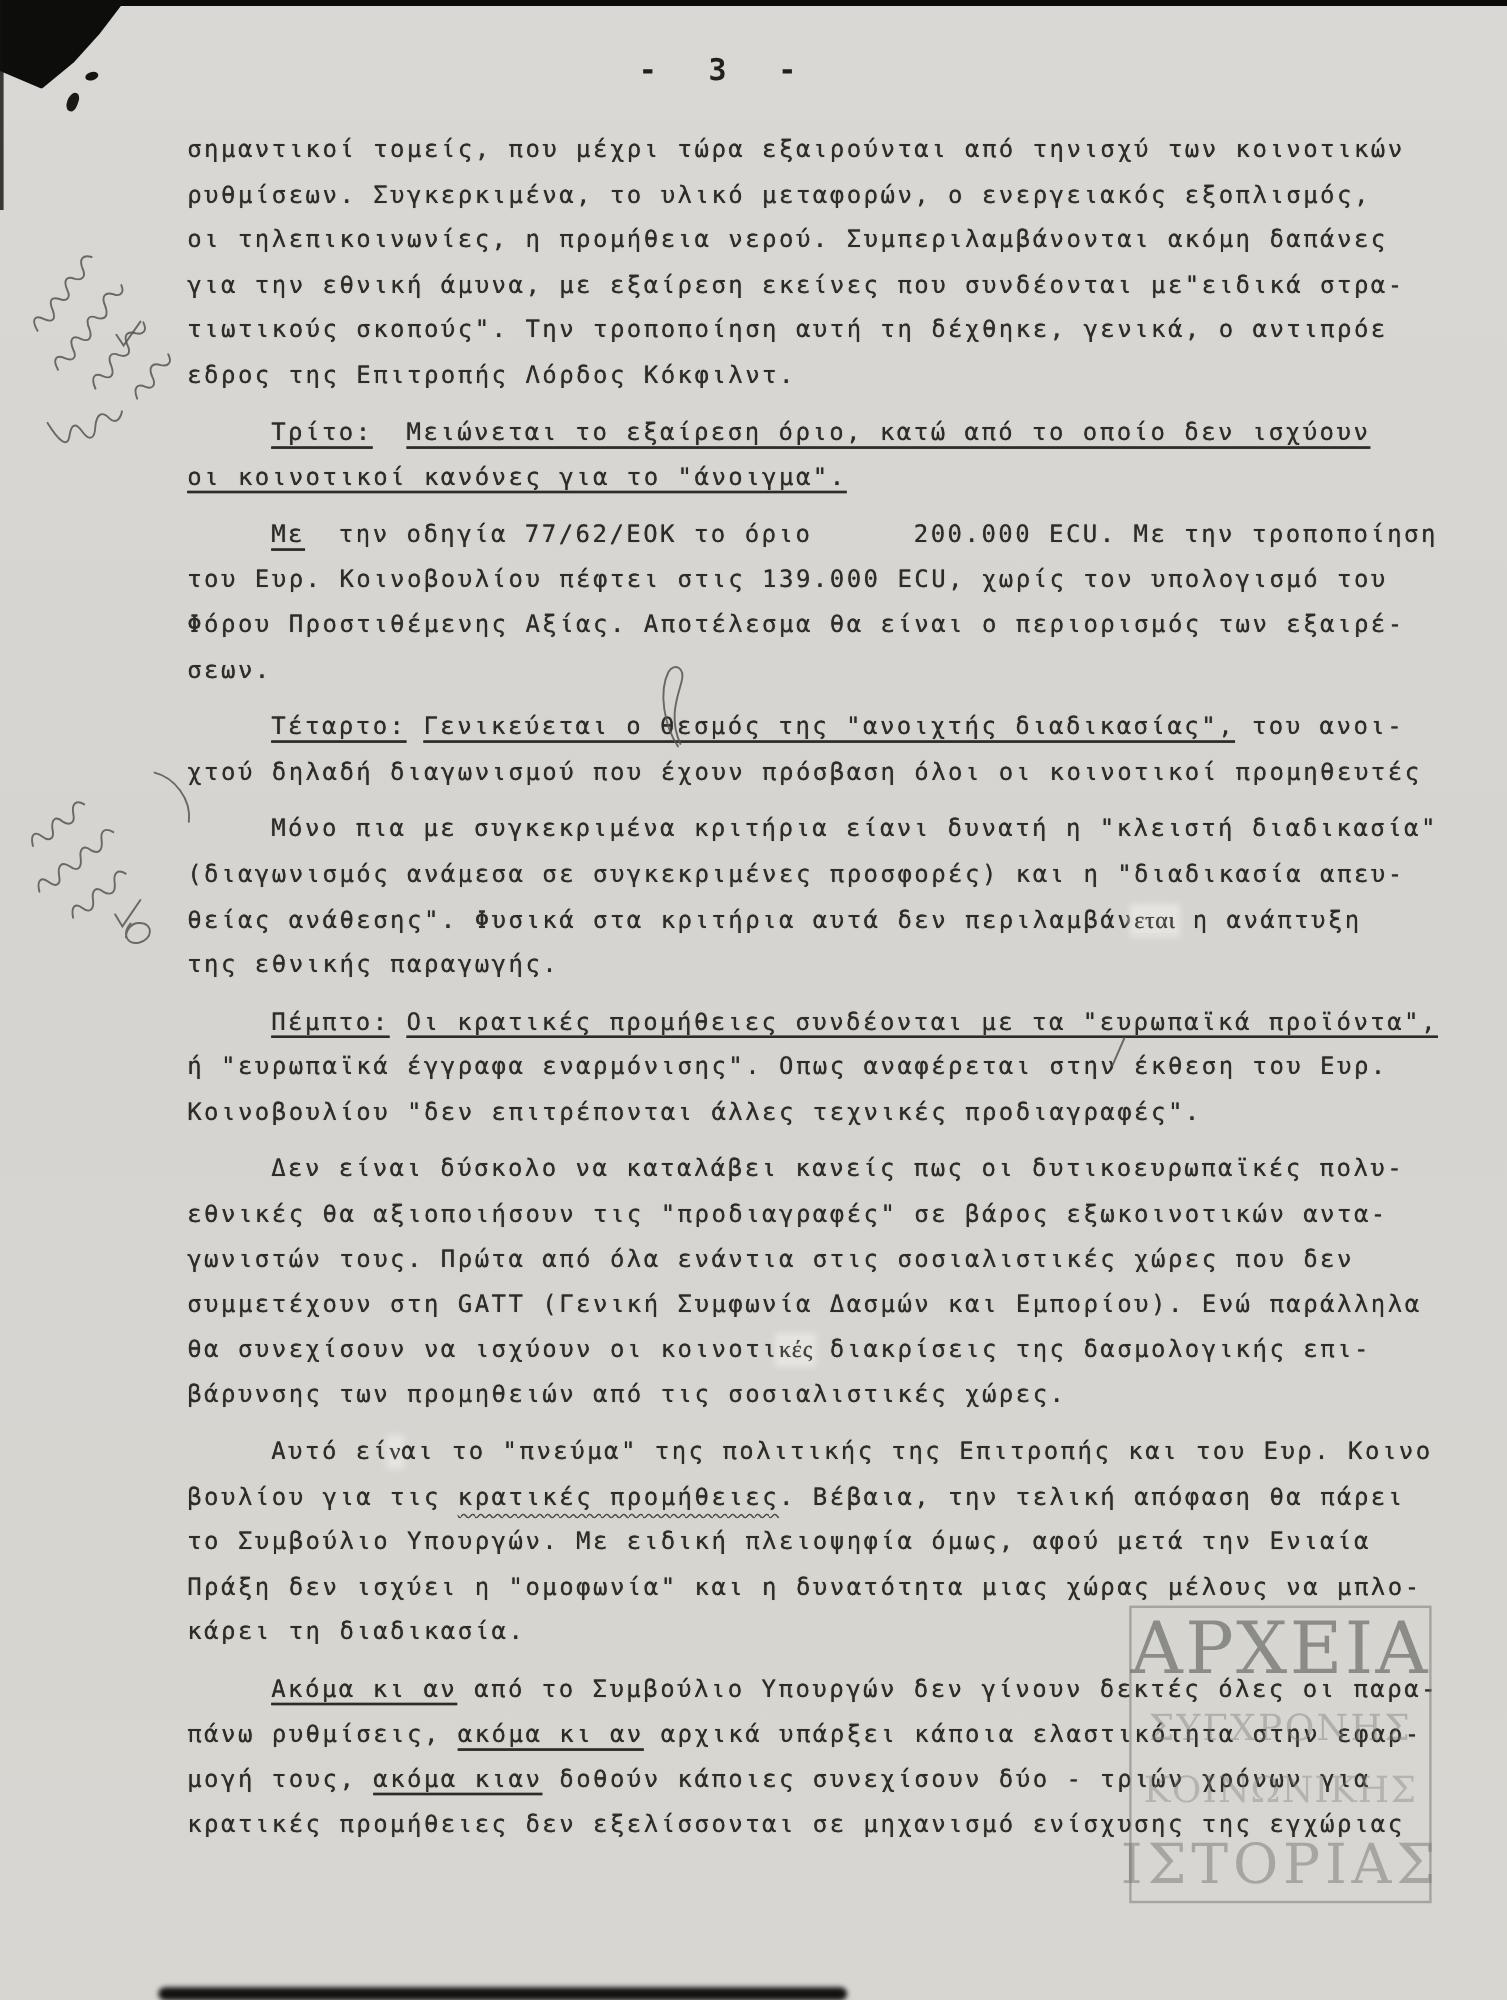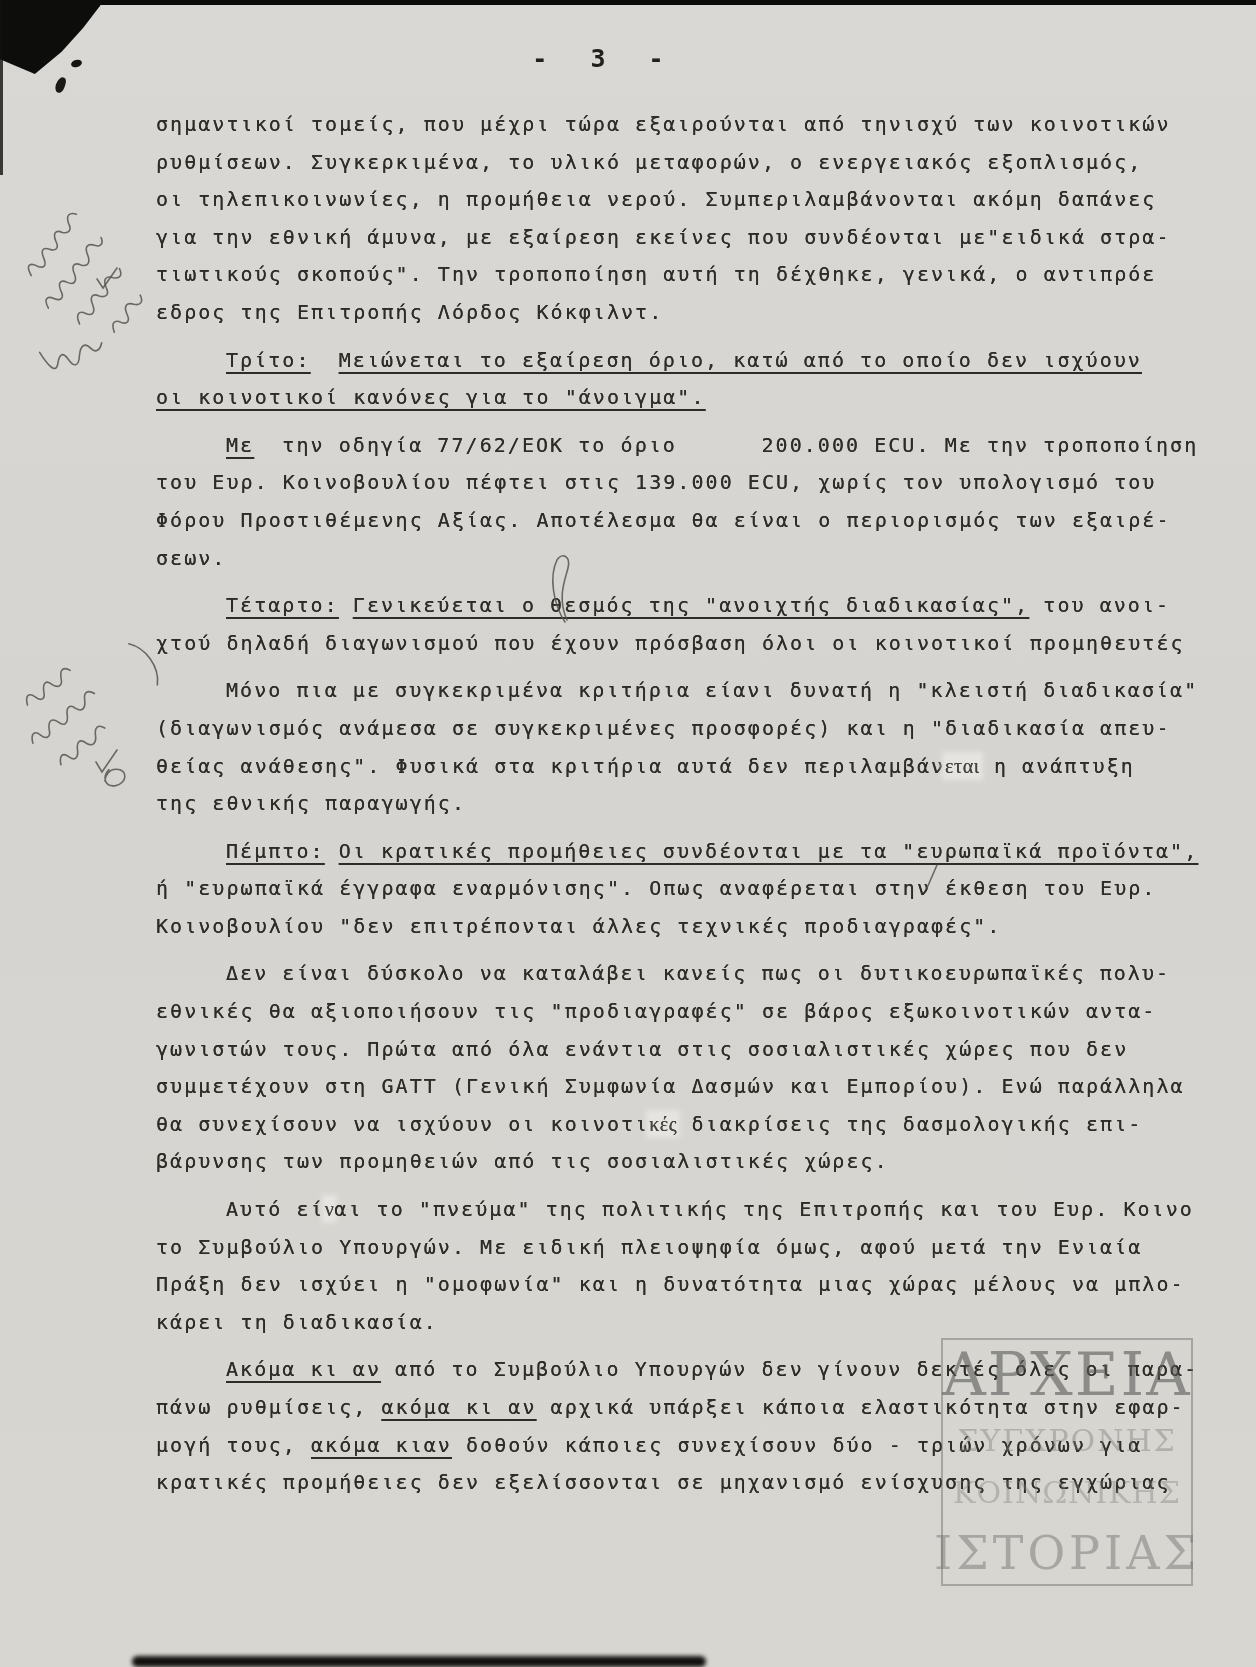--- a/index.html
+++ b/index.html
@@ -90,20 +90,21 @@
       <div class="line p"><span class="u b">Πέμπτο:</span><span> </span><span class="u">Οι κρατικές προμήθειες συνδέονται με τα "ευρωπαϊκά προϊόντα",</span></div>
       <div class="line"><span>ή "ευρωπαϊκά έγγραφα εναρμόνισης". Οπως αναφέρεται στην έκθεση του Ευρ.</span></div>
       <div class="line"><span>Κοινοβουλίου "δεν επιτρέπονται άλλες τεχνικές προδιαγραφές".</span></div>
       <div class="line p"><span>Δεν είναι δύσκολο να καταλάβει κανείς πως οι δυτικοευρωπαϊκές πολυ-</span></div>
       <div class="line"><span>εθνικές θα αξιοποιήσουν τις "προδιαγραφές" σε βάρος εξωκοινοτικών αντα-</span></div>
       <div class="line"><span>γωνιστών τους. Πρώτα από όλα ενάντια στις σοσιαλιστικές χώρες που δεν</span></div>
       <div class="line"><span>συμμετέχουν στη GATT (Γενική Συμφωνία Δασμών και Εμπορίου). Ενώ παράλληλα</span></div>
       <div class="line"><span>θα συνεχίσουν να ισχύουν οι κοινοτι</span><span class="hw">κές</span><span> διακρίσεις της δασμολογικής επι-</span></div>
       <div class="line"><span>βάρυνσης των προμηθειών από τις σοσιαλιστικές χώρες.</span></div>
       <div class="line p"><span>Αυτό εί</span><span class="hw">ν</span><span>αι το "πνεύμα" της πολιτικής της Επιτροπής και του Ευρ. Κοινο</span></div>
+      <div class="line"><span>βουλίου για τις </span><span class="wavy">κρατικές προμήθειες</span><span>. Βέβαια, την τελική απόφαση θα πάρει</span></div>
       <div class="line"><span>το Συμβούλιο Υπουργών. Με ειδική πλειοψηφία όμως, αφού μετά την Ενιαία</span></div>
       <div class="line"><span>Πράξη δεν ισχύει η "ομοφωνία" και η δυνατότητα μιας χώρας μέλους να μπλο-</span></div>
       <div class="line"><span>κάρει τη διαδικασία.</span></div>
       <div class="line p"><span class="u b">Ακόμα κι αν</span><span> από το Συμβούλιο Υπουργών δεν γίνουν δεκτές όλες οι παρα-</span></div>
       <div class="line"><span>πάνω ρυθμίσεις, </span><span class="u b">ακόμα κι αν</span><span> αρχικά υπάρξει κάποια ελαστικότητα στην εφαρ-</span></div>
       <div class="line"><span>μογή τους, </span><span class="u b">ακόμα κιαν</span><span> δοθούν κάποιες συνεχίσουν δύο - τριών χρόνων για</span></div>
       <div class="line"><span>κρατικές προμήθειες δεν εξελίσσονται σε μηχανισμό ενίσχυσης της εγχώριας</span></div>
     </div>
 
   <div class="wm">

